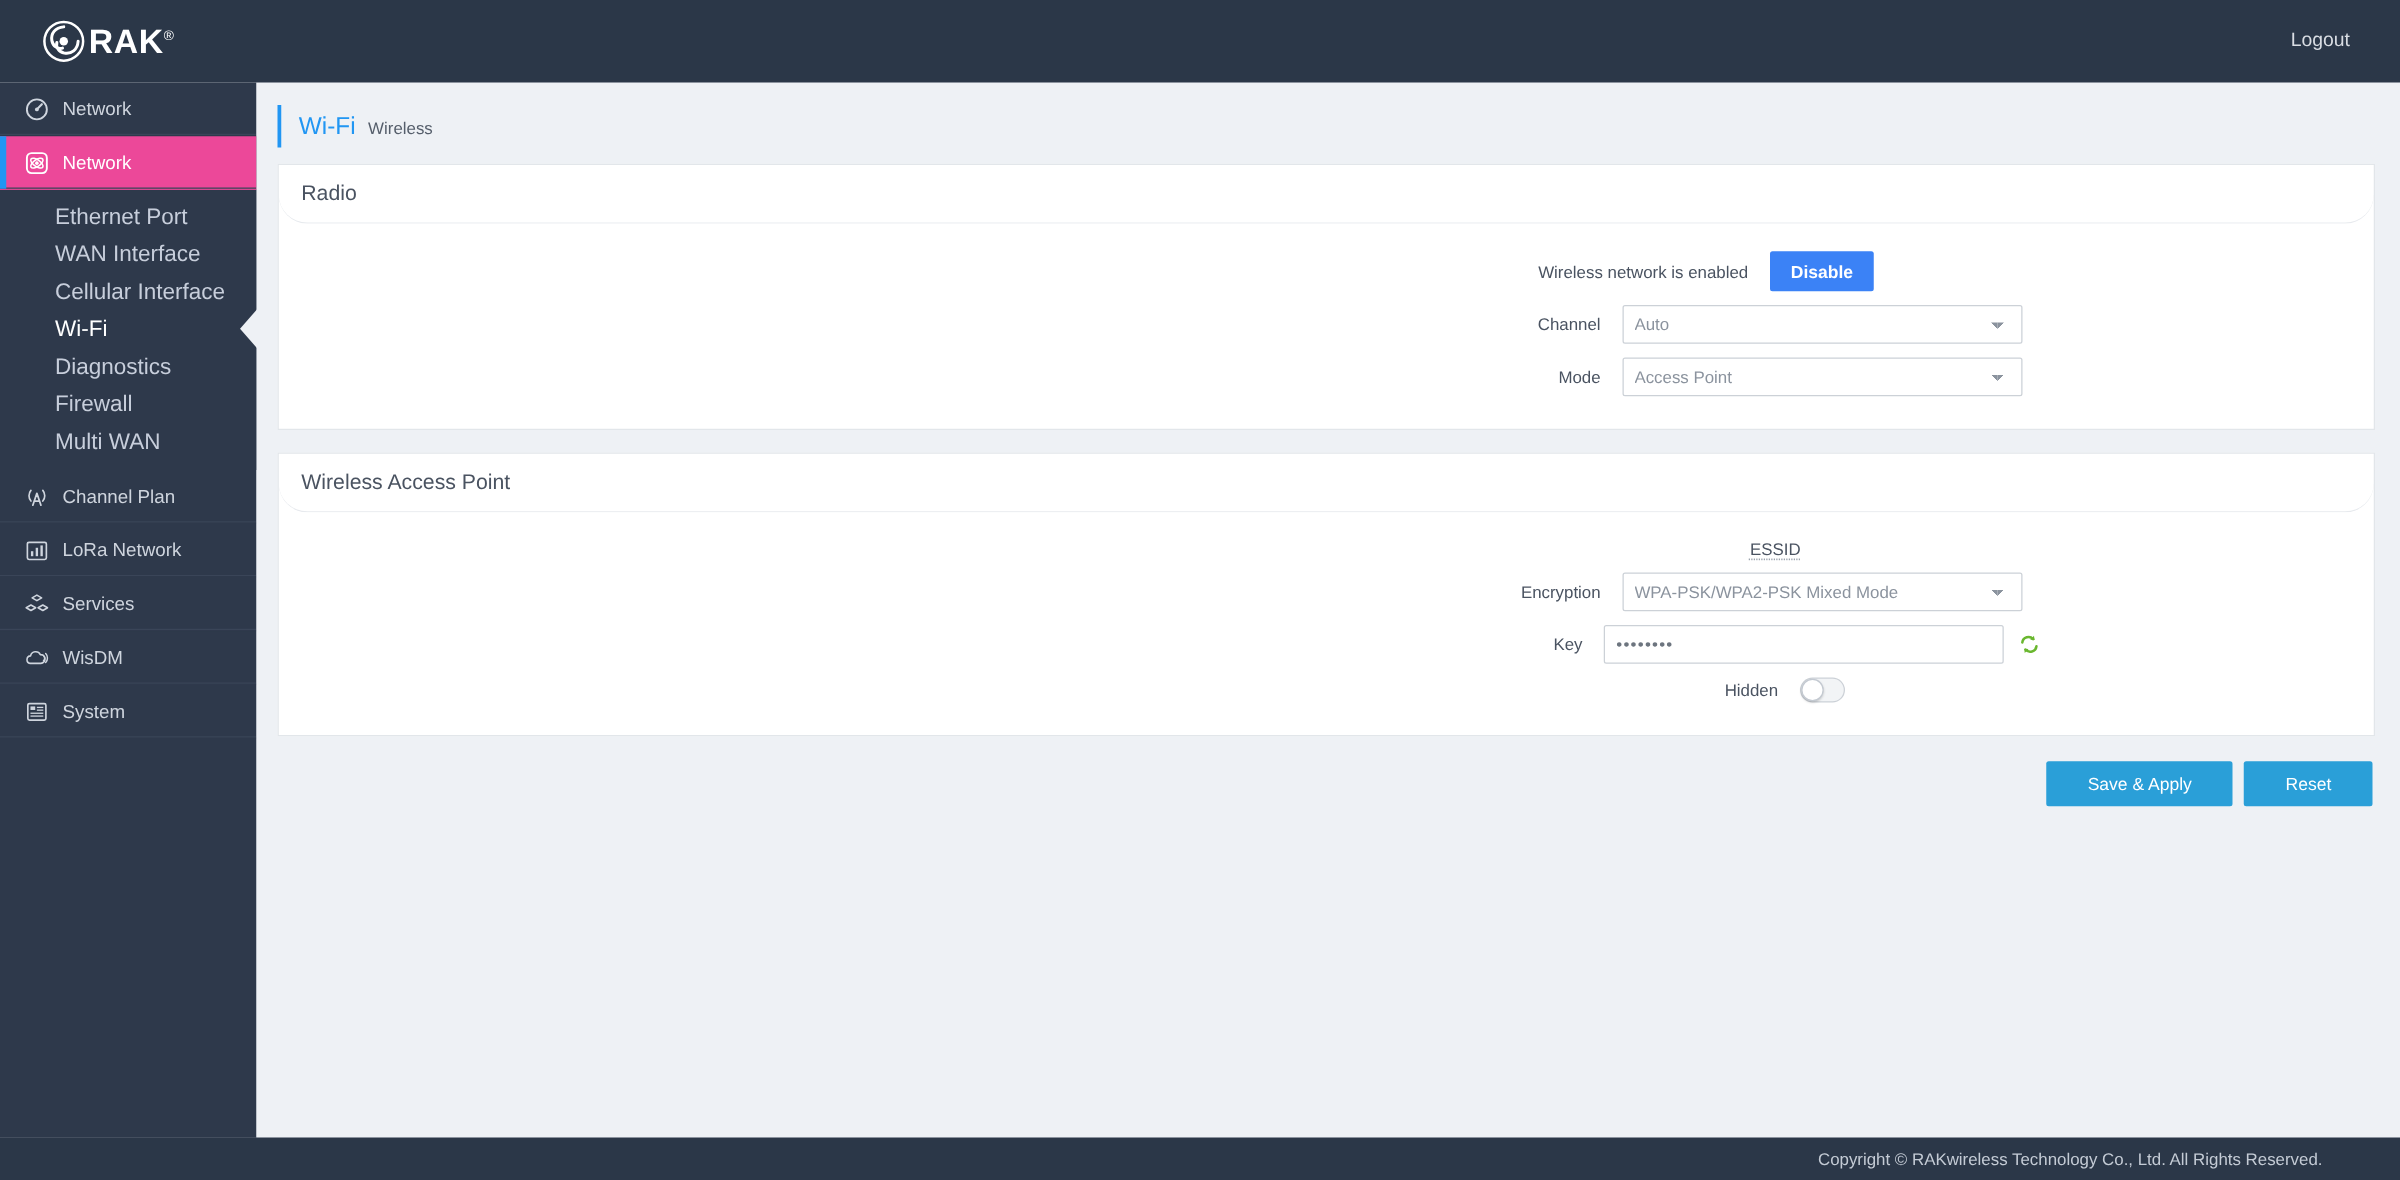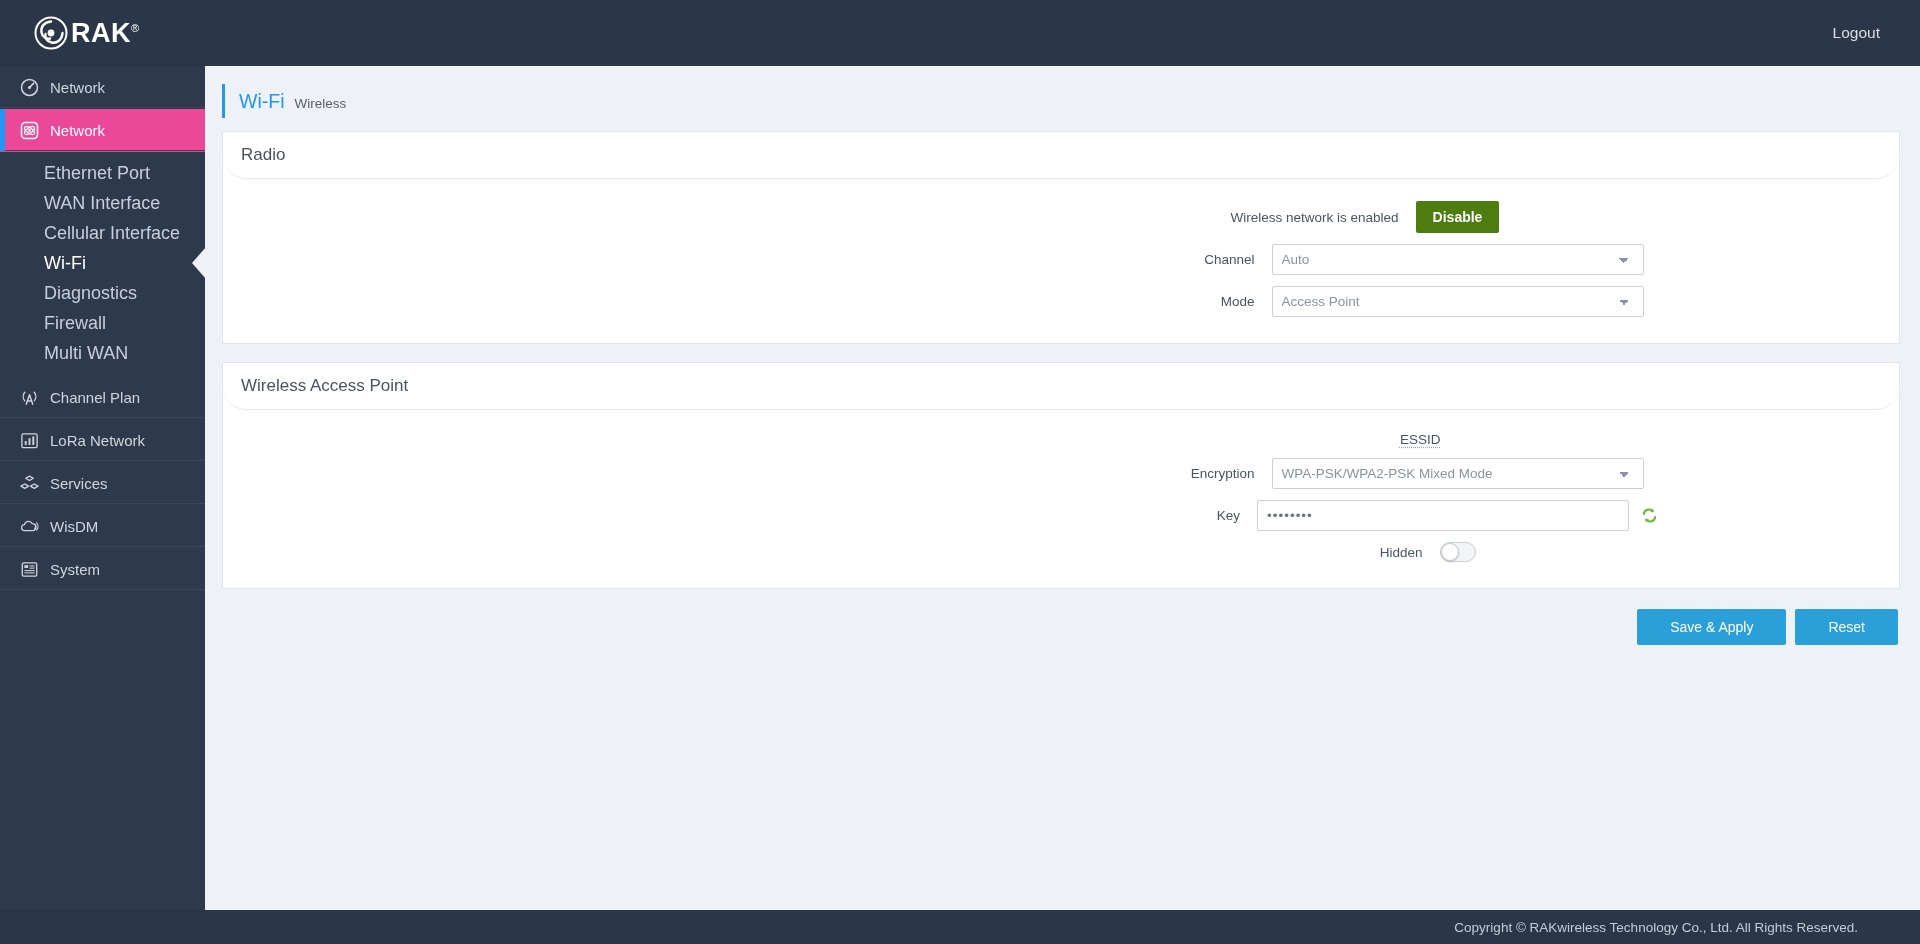--- a/index.html
+++ b/index.html
@@ -144,32 +144,32 @@
     color: #4a5361;
   }
   .form-label.dotted {
     text-decoration: underline dotted #9aa2ad;
     text-underline-offset: 3px;
     cursor: help;
   }
   .form-control { display: flex; align-items: center; gap: 12px; }
 
   .btn-disable {
-    background: #4d7c0f;
+    background: #3b82f6;
     border: none;
     color: #fff;
     font-size: 14px;
     font-weight: bold;
     padding: 8px 17px;
     cursor: pointer;
     border-radius: 2px;
   }
 
   select.ctl, input.ctl {
-    width: 372px; height: 31px;
+    width: 320px; height: 31px;
     border: 1px solid #ccd1d7;
     background: #fff;
     color: #8b939e;
     font-size: 13.5px;
     font-family: "Liberation Sans", sans-serif;
     padding: 0 9px;
     border-radius: 2px;
     outline: none;
   }
   select.ctl {

